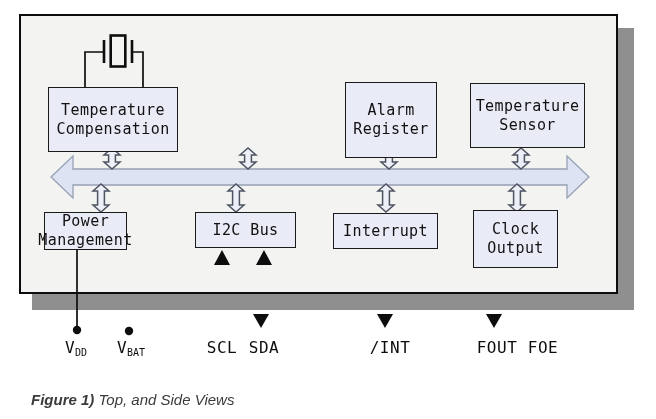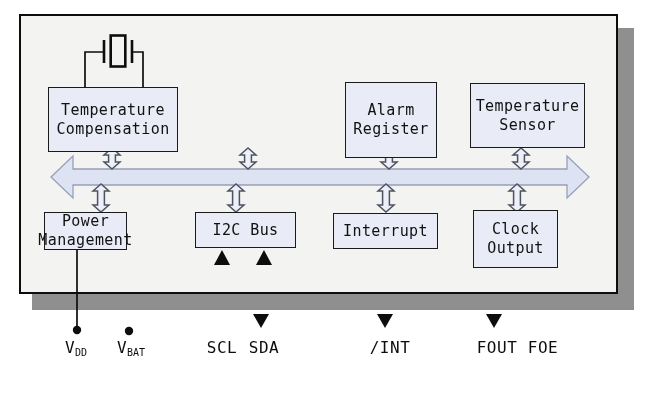--- a/index.html
+++ b/index.html
@@ -109,14 +109,17 @@
 Output</div>
 
   <span class="pin-label" style="left:76px;"><span>V</span><span class="sub">DD</span></span>
   <span class="pin-label" style="left:131px;"><span>V</span><span class="sub">BAT</span></span>
   <span class="pin-label" style="left:222px;">SCL</span>
   <span class="pin-label" style="left:264px;text-align:right;">SDA</span>
   <span class="pin-label" style="left:390px;">/INT</span>
   <span class="pin-label" style="left:497px;">FOUT</span>
   <span class="pin-label" style="left:543px;">FOE</span>
 
+  <div class="caption">
+    <span class="prefix">Figure 1)</span><span> Top, and Side Views</span>
+  </div>
 
 </div>
 
 </body></html>

